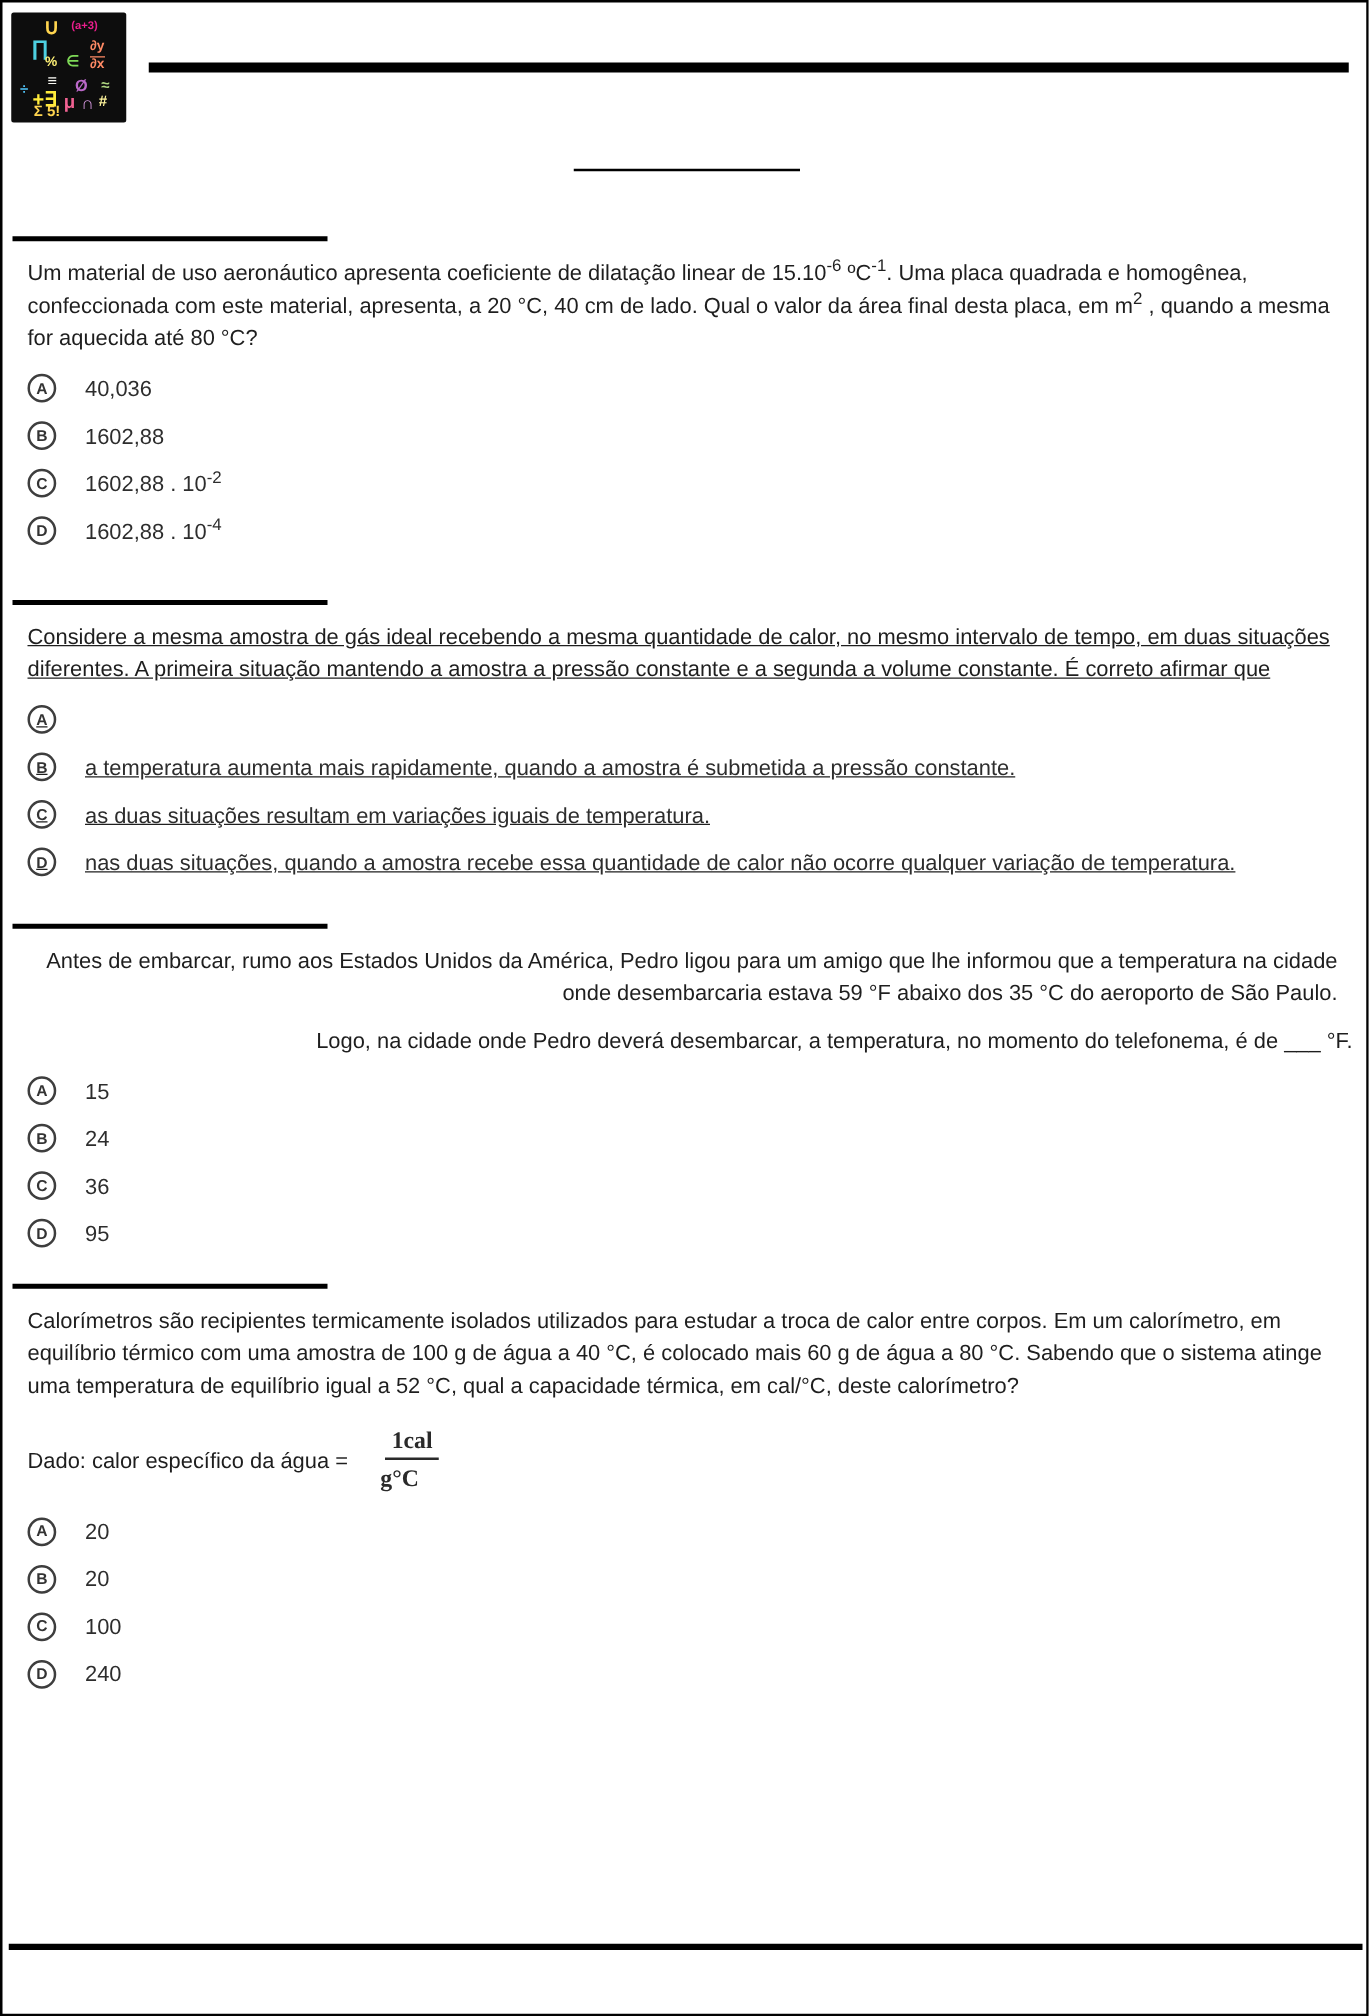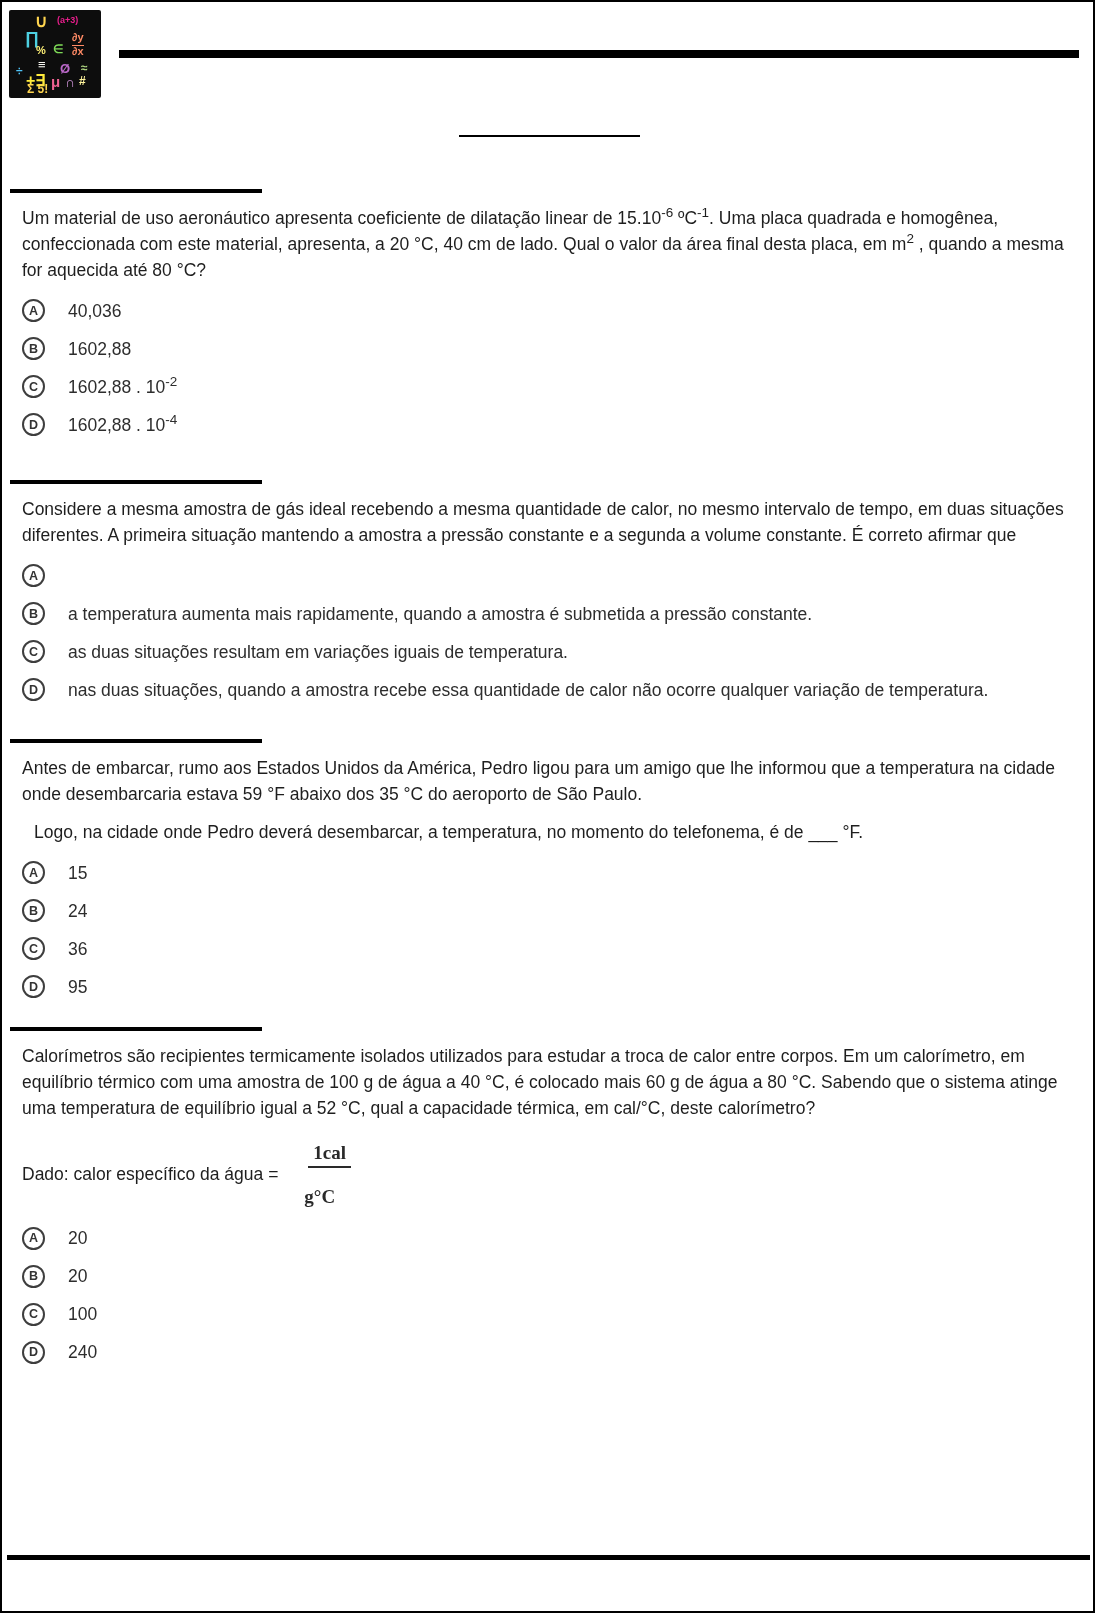--- a/index.html
+++ b/index.html
@@ -97,22 +97,22 @@
     font-size: 12.5px;
     font-weight: bold;
     color: #333333;
     margin-right: 23px;
   }
   .opt-text {
     font-size: 17.5px;
     color: #2d2d2d;
     line-height: 24px;
   }
-  .q2 { margin-top: 42px; }
-  .q3 { margin-top: 36px; }
+  .q2 { margin-top: 42px; text-decoration: underline; }
+  .q3 { margin-top: 36px; text-align: right; }
   .q4 { margin-top: 27px; }
   
   .dado {
     display: flex;
     align-items: center;
     margin: 20px 0 4px 12px;
     gap: 10px;
     font-size: 17.5px;
     color: #1e1e1e;
   }
@@ -120,21 +120,21 @@
     display: inline-flex;
     flex-direction: column;
     align-items: center;
     font-family: "Liberation Serif", serif;
     font-weight: bold;
     font-size: 19px;
     color: #2a2a2a;
     line-height: 1.25;
   }
   .frac-num { border-bottom: 2px solid #2a2a2a; padding: 0 5px 1px; margin-left: 20px; }
-  .frac-den { padding-top: 17px; }
+  .frac-den { padding-top: 4px; }
   .q4 .options { margin-top: 16px; }
   
   .bottom-rule {
     position: absolute;
     left: 5px; top: 1553px;
     width: 1083px; height: 5px;
     background: #000000;
   }
 </style>
 </head>

